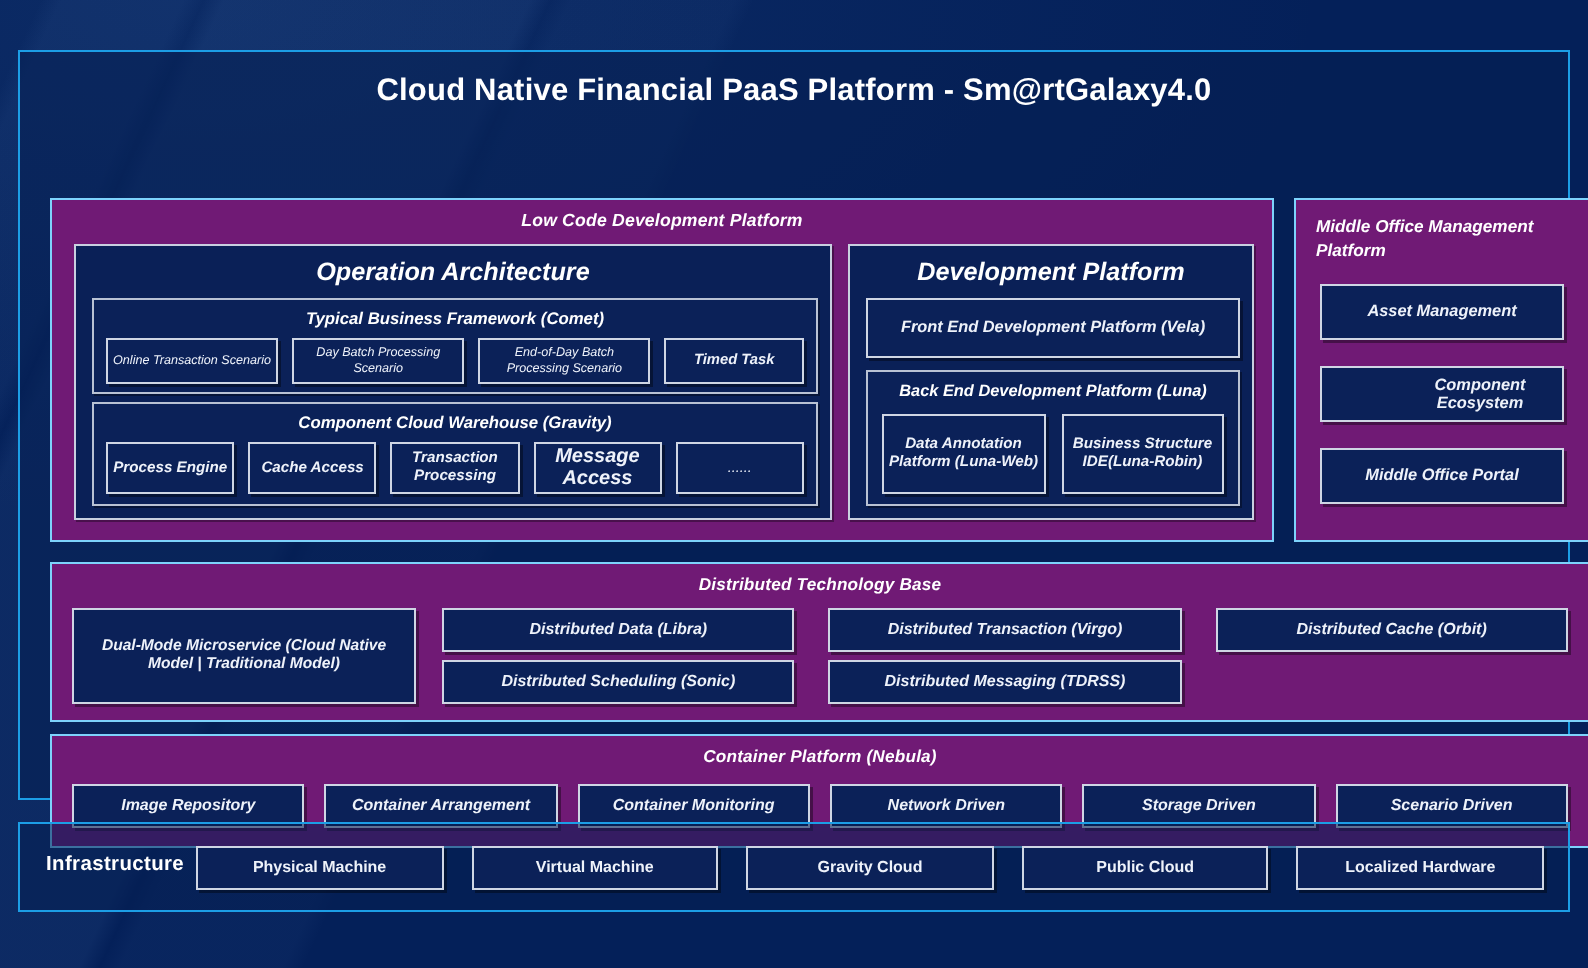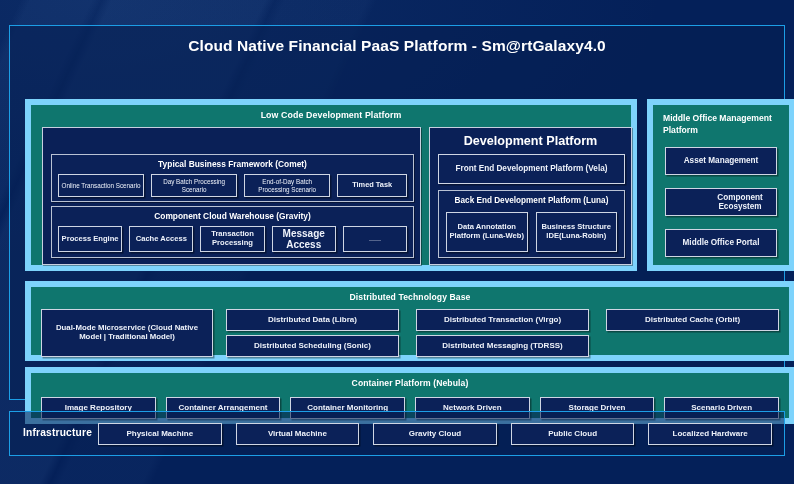--- a/index.html
+++ b/index.html
@@ -31,24 +31,25 @@
     box-sizing:border-box;
   }
   .title{
     text-align:center;
     font-size:15.5px;font-weight:bold;
     letter-spacing:.1px;
     margin-top:11px;
   }
 
   .panel{
-    border:6px solid #7dd3fc;
-    background:#0f766e;
+    border:1px solid #7dd3fc;
+    background:#701a75;
     box-sizing:border-box;
     position:absolute;
+    font-style:italic;
   }
   .panel-h{
     text-align:center;font-size:8.6px;font-weight:bold;
     padding-top:5px;letter-spacing:.1px;
   }
   .sub{
     border:1px solid #b9c2d4;
     background:#0b2158;
     box-sizing:border-box;
     position:absolute;
@@ -117,20 +118,21 @@
 <div class="root">
 
   <div class="outer">
 
     <div class="title">Cloud Native Financial PaaS Platform - Sm@rtGalaxy4.0</div>
 
     <div class="panel" id="lowcode">
       <div class="panel-h">Low Code Development Platform</div>
 
       <div class="sub" id="opsarch">
+        <div class="sub-h">Operation Architecture</div>
 
         <div class="sub" id="comet">
           <div class="sub-h">Typical Business Framework (Comet)</div>
           <div style="position:absolute;left:6px;top:19px;right:6px;display:flex;gap:7px;">
             <div class="box" style="flex:1.08;height:23px;font-size:6.3px;">Online Transaction Scenario</div>
             <div class="box" style="flex:1.08;height:23px;font-size:6.3px;">Day Batch Processing Scenario</div>
             <div class="box" style="flex:1.08;height:23px;font-size:6.3px;">End-of-Day Batch Processing Scenario</div>
             <div class="box" style="flex:0.86;height:23px;font-size:7.4px;font-weight:bold;">Timed Task</div>
           </div>
         </div>

